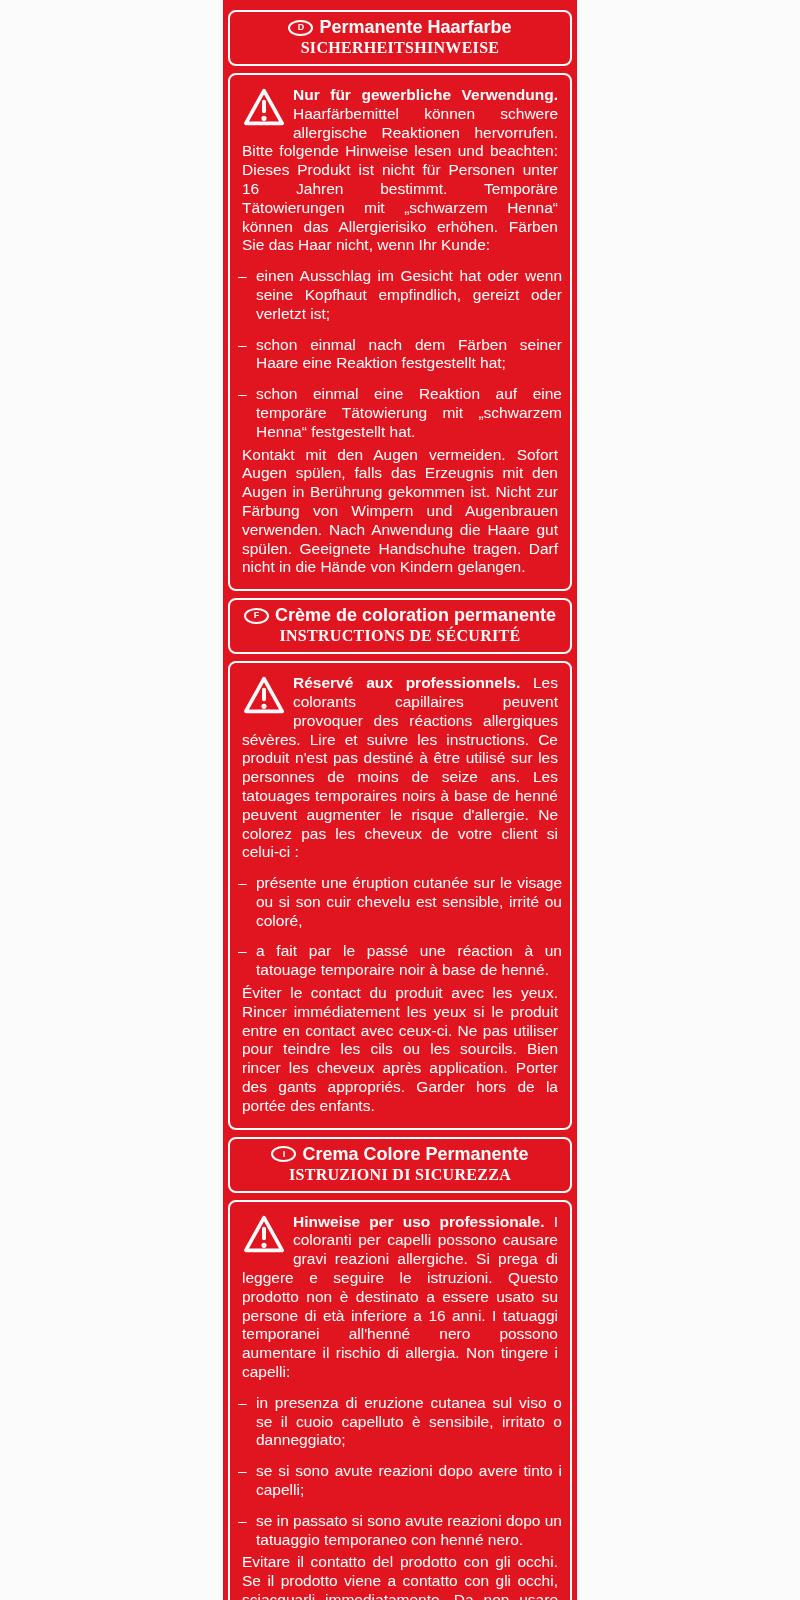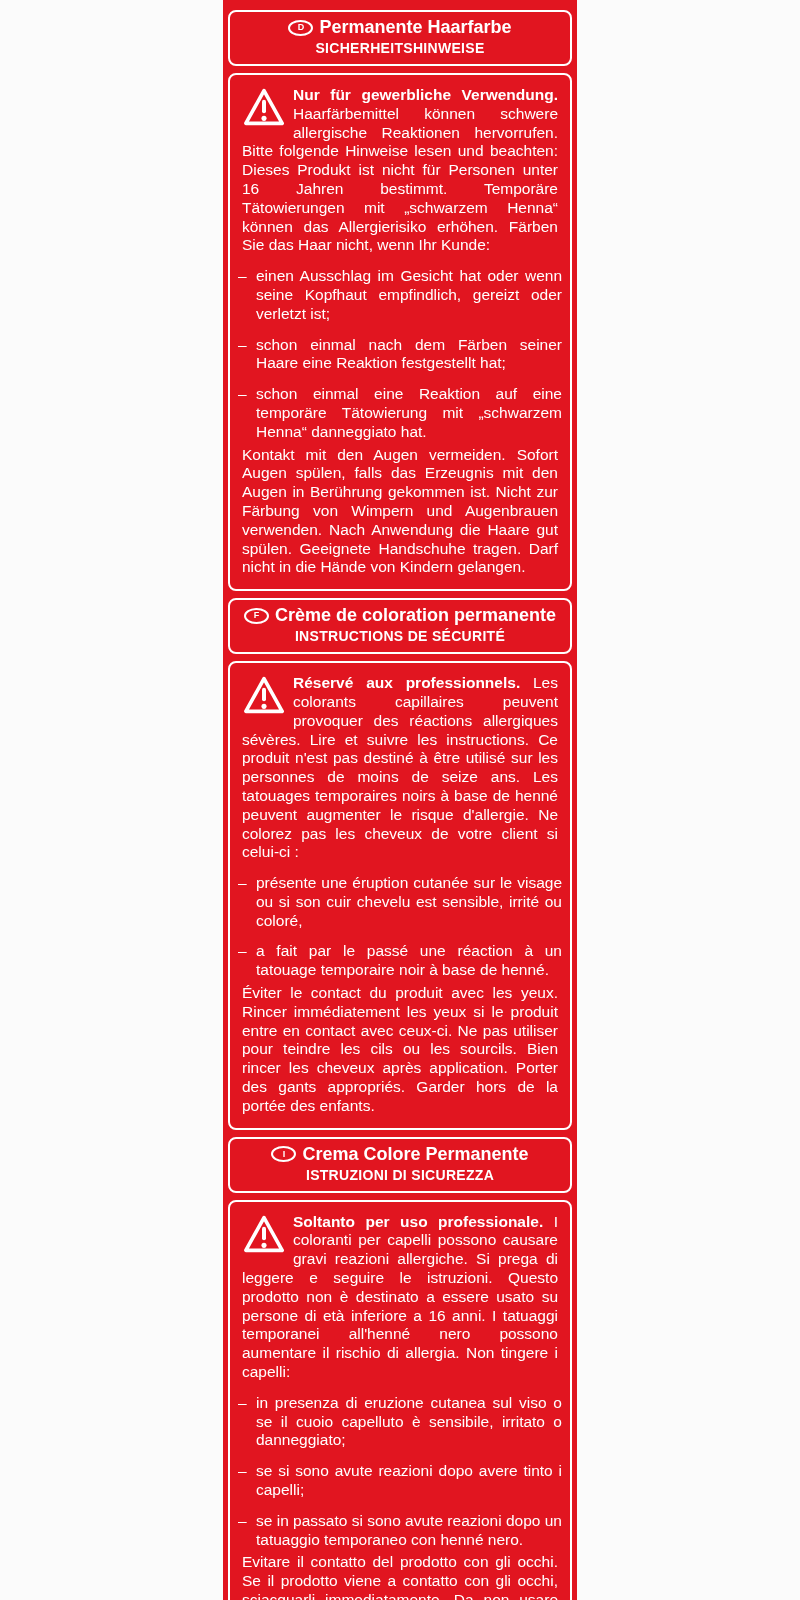--- a/index.html
+++ b/index.html
@@ -32,22 +32,23 @@
     font-weight:700;font-size:18px;line-height:21px;
     display:flex;align-items:center;justify-content:center;gap:6px;
   }
   .lang-oval{
     display:inline-flex;align-items:center;justify-content:center;
     border:2px solid #fff;border-radius:50%;
     min-width:17px;height:12px;padding:0 2px;
     font-size:9px;font-weight:700;line-height:1;
   }
   .hdr .t2{
-    font-weight:700;font-size:14px;line-height:20px;
+    font-weight:700;font-size:16px;line-height:20px;
     letter-spacing:.3px;
+    font-family:Liberation Serif, serif;
   }
   .bodybox{
     padding:7px 8px 8px 8px;
     font-size:15.5px;line-height:18.8px;
     text-align:justify;
   }
   .bodybox p{margin:4px;}
   .lead{font-weight:700;}
   .warn-tri{
     float:left;
@@ -95,21 +96,21 @@
       </svg>
       <b class="lead">Nur für gewerbliche Verwendung. </b><span>Haarfärbemittel können schwere allergische Reaktionen hervorrufen. Bitte folgende Hinweise lesen und beachten: Dieses Produkt ist nicht für Personen unter 16 Jahren bestimmt. Temporäre Tätowierungen mit „schwarzem Henna“ können das Allergierisiko erhöhen. Färben Sie das Haar nicht, wenn Ihr Kunde:</span>
     </p>
     <div class="bullet">
       <span class="dash">–</span><span>einen Ausschlag im Gesicht hat oder wenn seine Kopfhaut empfindlich, gereizt oder verletzt ist;</span>
     </div>
     <div class="bullet">
       <span class="dash">–</span><span>schon einmal nach dem Färben seiner Haare eine Reaktion festgestellt hat;</span>
     </div>
     <div class="bullet">
-      <span class="dash">–</span><span>schon einmal eine Reaktion auf eine temporäre Tätowierung mit „schwarzem Henna“ danneggiato hat.</span>
+      <span class="dash">–</span><span>schon einmal eine Reaktion auf eine temporäre Tätowierung mit „schwarzem Henna“ festgestellt hat.</span>
     </div>
     <p>Kontakt mit den Augen vermeiden. Sofort Augen spülen, falls das Erzeugnis mit den Augen in Berührung gekommen ist. Nicht zur Färbung von Wimpern und Augenbrauen verwenden. Nach Anwendung die Haare gut spülen. Geeignete Handschuhe tragen. Darf nicht in die Hände von Kindern gelangen.</p>
   </div>
 
   <div class="box hdr">
     <div class="t1">
       <span class="lang-oval">F</span>
       <span>Crème de coloration permanente</span>
     </div>
     <div class="t2">INSTRUCTIONS DE SÉCURITÉ</div>
@@ -141,21 +142,21 @@
     <div class="t2">ISTRUZIONI DI SICUREZZA</div>
   </div>
 
   <div class="box bodybox">
     <p>
       <svg class="warn-tri" viewBox="0 0 48 44">
         <path d="M24 4 L44 40 L4 40 Z" fill="none" stroke="#fff" stroke-width="4" stroke-linejoin="round"></path>
         <rect x="21.8" y="14" width="4.4" height="15" rx="2.2" fill="#fff"></rect>
         <circle cx="24" cy="34.5" r="2.8" fill="#fff"></circle>
       </svg>
-      <b class="lead">Soltanto per uso professionale. </b><span>I coloranti per capelli possono causare gravi reazioni allergiche. Si prega di leggere e seguire le istruzioni. Questo prodotto non è destinato a essere usato su persone di età inferiore a 16 anni. I tatuaggi temporanei all'henné nero possono aumentare il rischio di allergia. Non tingere i capelli:</span>
+      <b class="lead">Hinweise per uso professionale. </b><span>I coloranti per capelli possono causare gravi reazioni allergiche. Si prega di leggere e seguire le istruzioni. Questo prodotto non è destinato a essere usato su persone di età inferiore a 16 anni. I tatuaggi temporanei all'henné nero possono aumentare il rischio di allergia. Non tingere i capelli:</span>
     </p>
     <div class="bullet">
       <span class="dash">–</span><span>in presenza di eruzione cutanea sul viso o se il cuoio capelluto è sensibile, irritato o danneggiato;</span>
     </div>
     <div class="bullet">
       <span class="dash">–</span><span>se si sono avute reazioni dopo avere tinto i capelli;</span>
     </div>
     <div class="bullet">
       <span class="dash">–</span><span>se in passato si sono avute reazioni dopo un tatuaggio temporaneo con henné nero.</span>
     </div>

